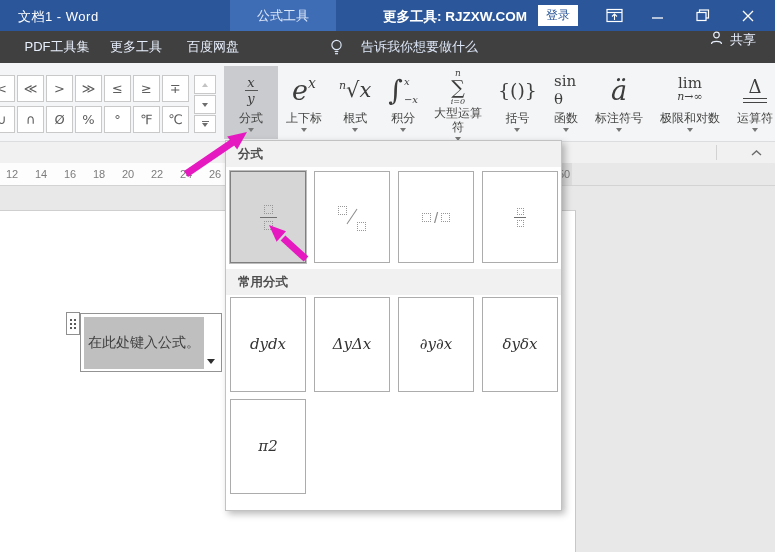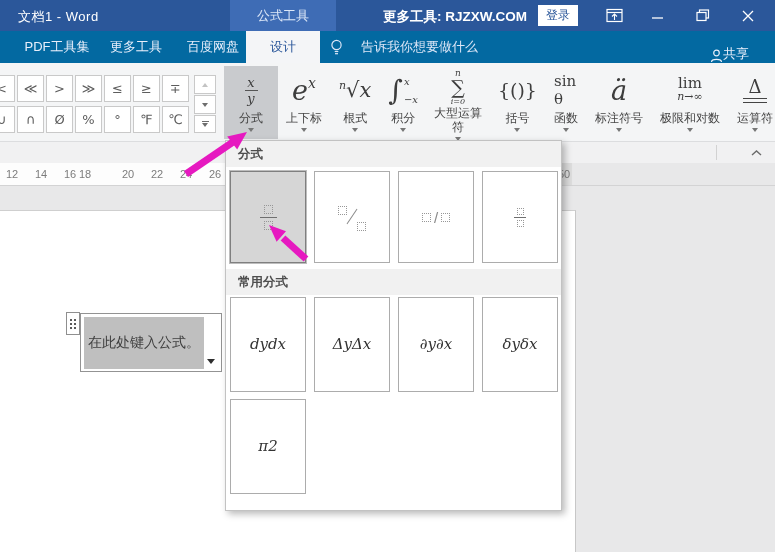--- a/index.html
+++ b/index.html
@@ -8,25 +8,25 @@
 
   
   .titlebar { position:absolute; left:0; top:0; width:775px; height:31px; background:#2b579a; color:#fff; }
   .doc-title { position:absolute; left:18px; top:8px; font-size:13px; letter-spacing:.5px; }
   .ctx-chip { position:absolute; left:230px; top:0; width:106px; height:31px; background:#3e6cb5; color:#dde8f8; font-size:13px; text-align:center; line-height:31px; }
   .promo { position:absolute; left:383px; top:8px; font-size:13.5px; font-weight:bold; }
   .login-btn { position:absolute; left:538px; top:5px; width:40px; height:21px; background:#fff; color:#2b579a; font-size:12px; text-align:center; line-height:21px; cursor:default; }
   .winbtn { position:absolute; top:0; width:34px; height:31px; display:flex; align-items:center; justify-content:center; }
 
   
-  .tabrow { position:absolute; left:0; top:31px; width:775px; height:32px; background:#0369a1; color:#e7eefb; font-size:13px; }
+  .tabrow { position:absolute; left:0; top:31px; width:775px; height:32px; background:#404040; color:#e7eefb; font-size:13px; }
   .tab { position:absolute; top:0; height:32px; line-height:32px; text-align:center; }
   .tab-active { background:#f4f5f7; color:#2b579a; }
   .tellme { position:absolute; left:330px; top:0; height:32px; display:flex; align-items:center; gap:18px; color:#dce6f7; }
-  .share { position:absolute; left:710px; top:0; height:32px; display:flex; align-items:flex-end; gap:0; color:#e7eefb; }
+  .share { position:absolute; left:710px; top:0; height:32px; display:flex; align-items:flex-start; gap:7px; color:#e7eefb; }
 
   
   .ribbon { position:absolute; left:0; top:63px; width:775px; height:79px; background:#f4f5f6; border-bottom:1px solid #dcdddf; overflow:hidden; }
   .symcell { position:absolute; width:27px; height:27px; background:#fff; border:1px solid #c9c9c9; color:#5d5d5d; font-size:13px; display:flex; align-items:center; justify-content:center; font-family:"DejaVu Sans", sans-serif; }
   .gscroll { position:absolute; left:194px; width:22px; height:19px; background:#fff; border:1px solid #c9c9c9; display:flex; align-items:center; justify-content:center; }
   .tri-up { width:0; height:0; border-left:3.5px solid transparent; border-right:3.5px solid transparent; border-bottom:4px solid #c3c3c3; }
   .tri-dn { width:0; height:0; border-left:3.5px solid transparent; border-right:3.5px solid transparent; border-top:4px solid #6e6e6e; }
   .tri-more { display:flex; flex-direction:column; align-items:center; gap:1px; }
   .tri-more .bar { width:7px; height:1px; background:#6e6e6e; }
 
@@ -115,21 +115,20 @@
       <svg width="12" height="12" viewBox="0 0 12 12">
           <path d="M1 1 L11 11 M11 1 L1 11" stroke="#fff" stroke-width="1.3"></path>
         </svg>
     </span>
   </div>
 
   <div class="tabrow">
     <span class="tab" style="left:18px;width:78px">PDF工具集</span>
     <span class="tab" style="left:103px;width:66px">更多工具</span>
     <span class="tab" style="left:178px;width:70px">百度网盘</span>
-    <span class="tab tab-active" style="left:246px;width:74px">设计</span>
     <span class="tellme">
       <svg width="13" height="17" viewBox="0 0 13 17">
           <circle cx="6.5" cy="6" r="4.6" fill="none" stroke="#dce6f7" stroke-width="1.2"></circle>
           <line x1="4.7" y1="12.5" x2="8.3" y2="12.5" stroke="#dce6f7" stroke-width="1.2"></line>
           <line x1="5" y1="14.7" x2="8" y2="14.7" stroke="#dce6f7" stroke-width="1.2"></line>
         </svg>
       <span>告诉我你想要做什么</span>
     </span>
     <span class="share">
       <svg width="13" height="14" viewBox="0 0 13 14">
@@ -267,21 +266,21 @@
           <polyline points="1,5 5.5,1 10,5" fill="none" stroke="#6b6b6b" stroke-width="1.4"></polyline>
         </svg>
     </span>
   </div>
 
   <div class="ruler">
     <span class="ruler-white"></span>
     <span class="rnum" style="left:4px">12</span>
     <span class="rnum" style="left:33px">14</span>
     <span class="rnum" style="left:62px">16</span>
-    <span class="rnum" style="left:77px">18</span>
+    <span class="rnum" style="left:91px">18</span>
     <span class="rnum" style="left:120px">20</span>
     <span class="rnum" style="left:149px">22</span>
     <span class="rnum" style="left:178px">24</span>
     <span class="rnum" style="left:207px">26</span>
     <span class="rnum" style="left:556px;background:#dddddd">50</span>
   </div>
 
   <div class="page"></div>
 
   <span class="eq-handle">

